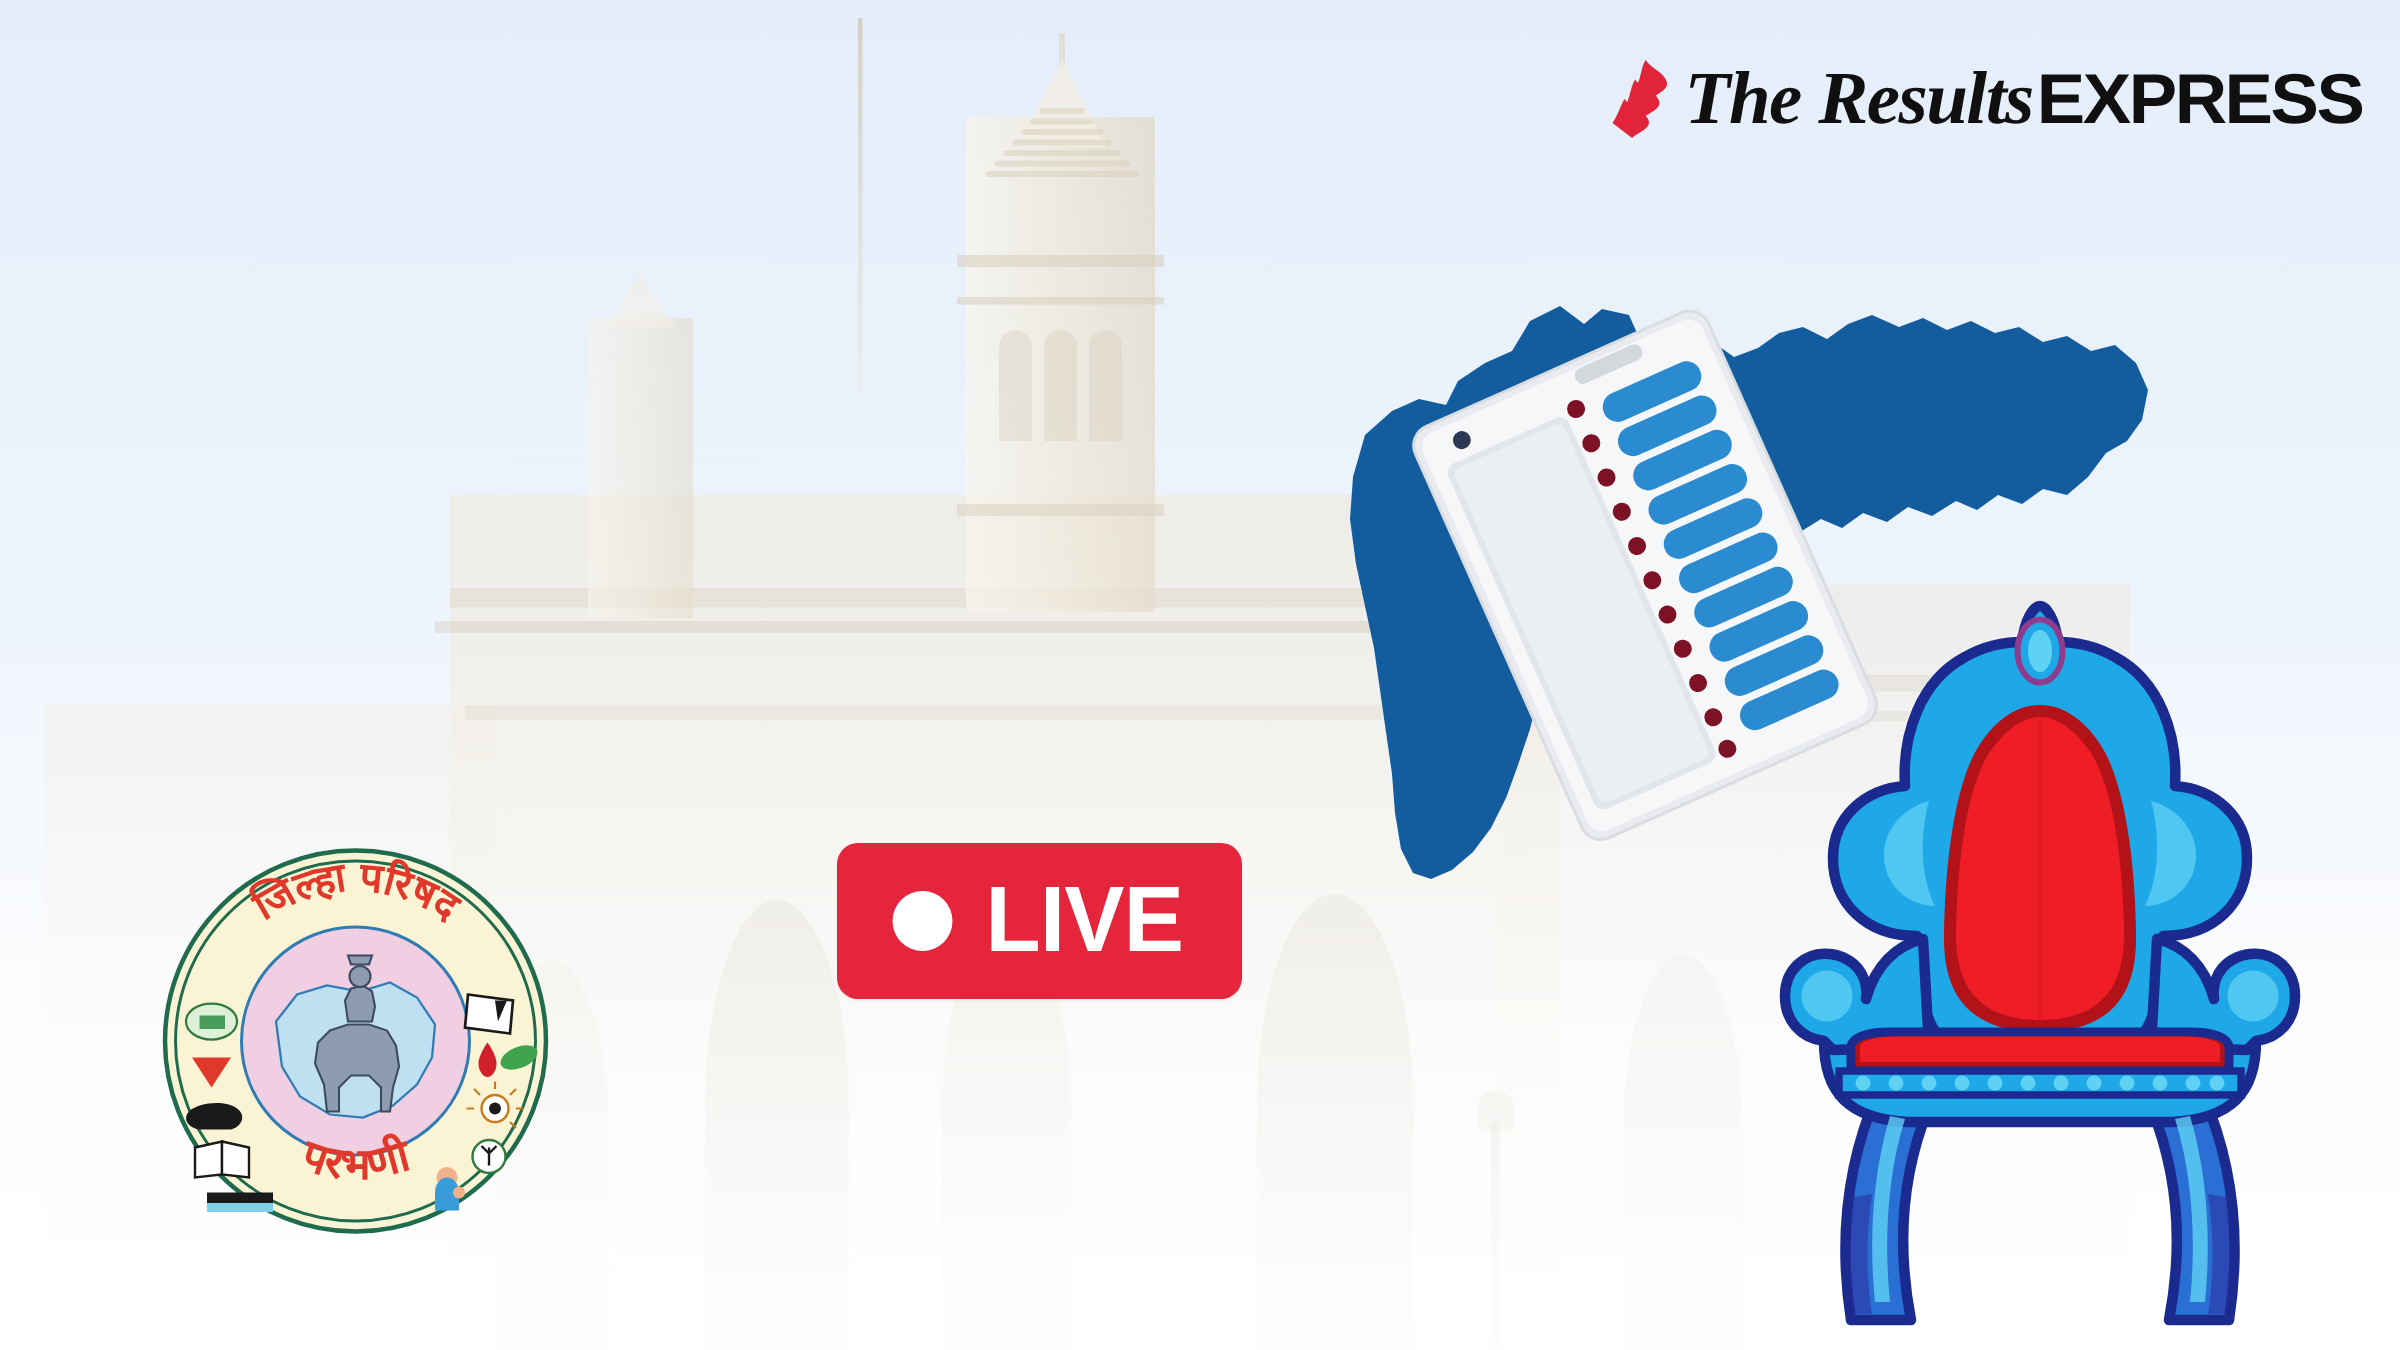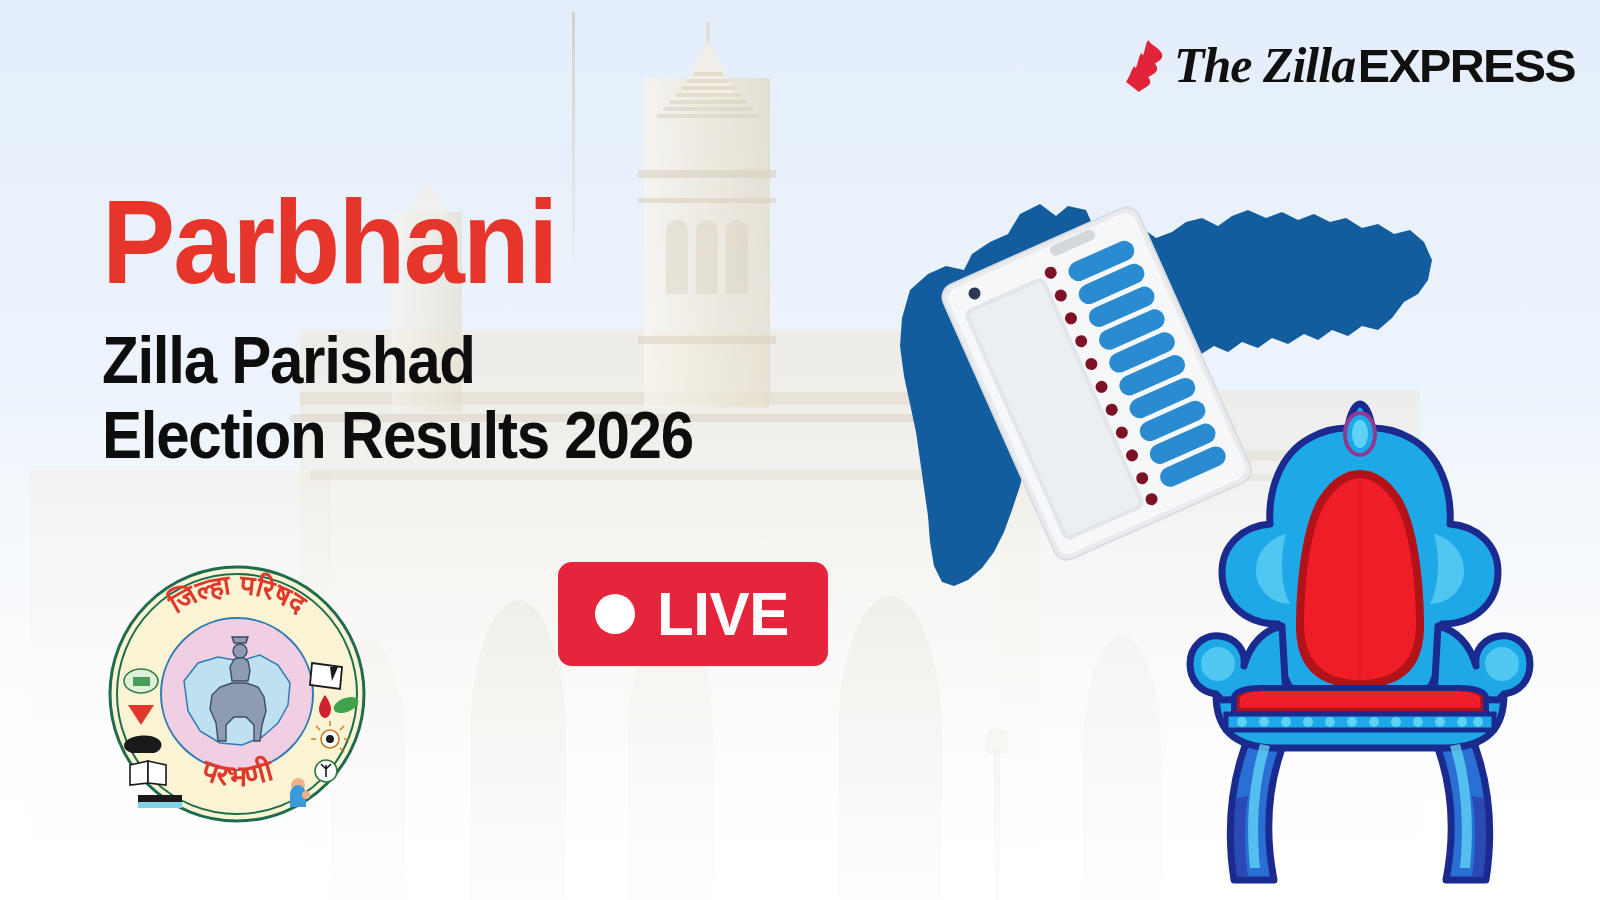--- a/index.html
+++ b/index.html
@@ -306,21 +306,21 @@
 
   <div class="masthead">
     <svg class="ie-mark" viewBox="0 0 42 54" aria-hidden="true">
       <g fill="#e2243a">
         <path d="M26 2 C30 8, 38 10, 40 16 C42 22, 34 24, 30 28 L20 20 C23 14, 23 7, 26 2 Z"></path>
         <path d="M19 15 C23 21, 33 23, 35 29 C37 35, 28 37, 24 41 L13 32 C16 26, 16 20, 19 15 Z"></path>
         <path d="M12 28 C16 34, 26 36, 28 42 C30 48, 21 50, 17 54 L4 44 C8 38, 9 33, 12 28 Z"></path>
       </g>
     </svg>
     <div class="ie-words">
-      <span class="ie-the-indian">The Zilla</span>
+      <span class="ie-the-indian">The Results</span>
       <span class="ie-express">EXPRESS</span>
     </div>
   </div>
 
   <div class="map-evm">
     <svg viewBox="0 0 560 440" aria-hidden="true">
 
       <path d="M22 148 L30 120 L48 104 L66 96 L84 100 L92 84 L110 72 L128 64 L140 44 L160 34 L176 46
            L188 36 L206 40 L214 58 L232 54 L246 64 L262 58 L276 68 L292 62 L306 52 L322 48
            L338 56 L352 46 L368 40 L386 48 L402 42 L418 50 L434 44 L450 52 L466 48 L482 58
@@ -437,25 +437,20 @@
         <path d="M300 346 C312 386, 314 430, 310 470 L300 470 C304 430, 302 386, 290 348 Z"></path>
       </g>
 
       <g fill="#2b2c9b" opacity=".55">
         <path d="M76 400 C72 432, 72 460, 76 478 L88 478 C84 452, 84 424, 88 398 Z"></path>
         <path d="M324 400 C328 432, 328 460, 324 478 L312 478 C316 452, 316 424, 312 398 Z"></path>
       </g>
     </svg>
   </div>
 
-  <div class="headline-wrap">
-    <h1 class="title-city">Parbhani</h1>
-    <div class="title-sub">Zilla Parishad</div>
-    <div class="title-sub">Election Results 2026</div>
-  </div>
 
   <div class="live-badge">
     <span class="live-dot"></span>
     <span class="live-text">LIVE</span>
   </div>
 
   <div class="emblem">
     <svg viewBox="0 0 262 262" aria-hidden="true">
       <defs>
         <path id="arcTop" d="M 31 131 A 100 100 0 0 1 231 131"></path>

